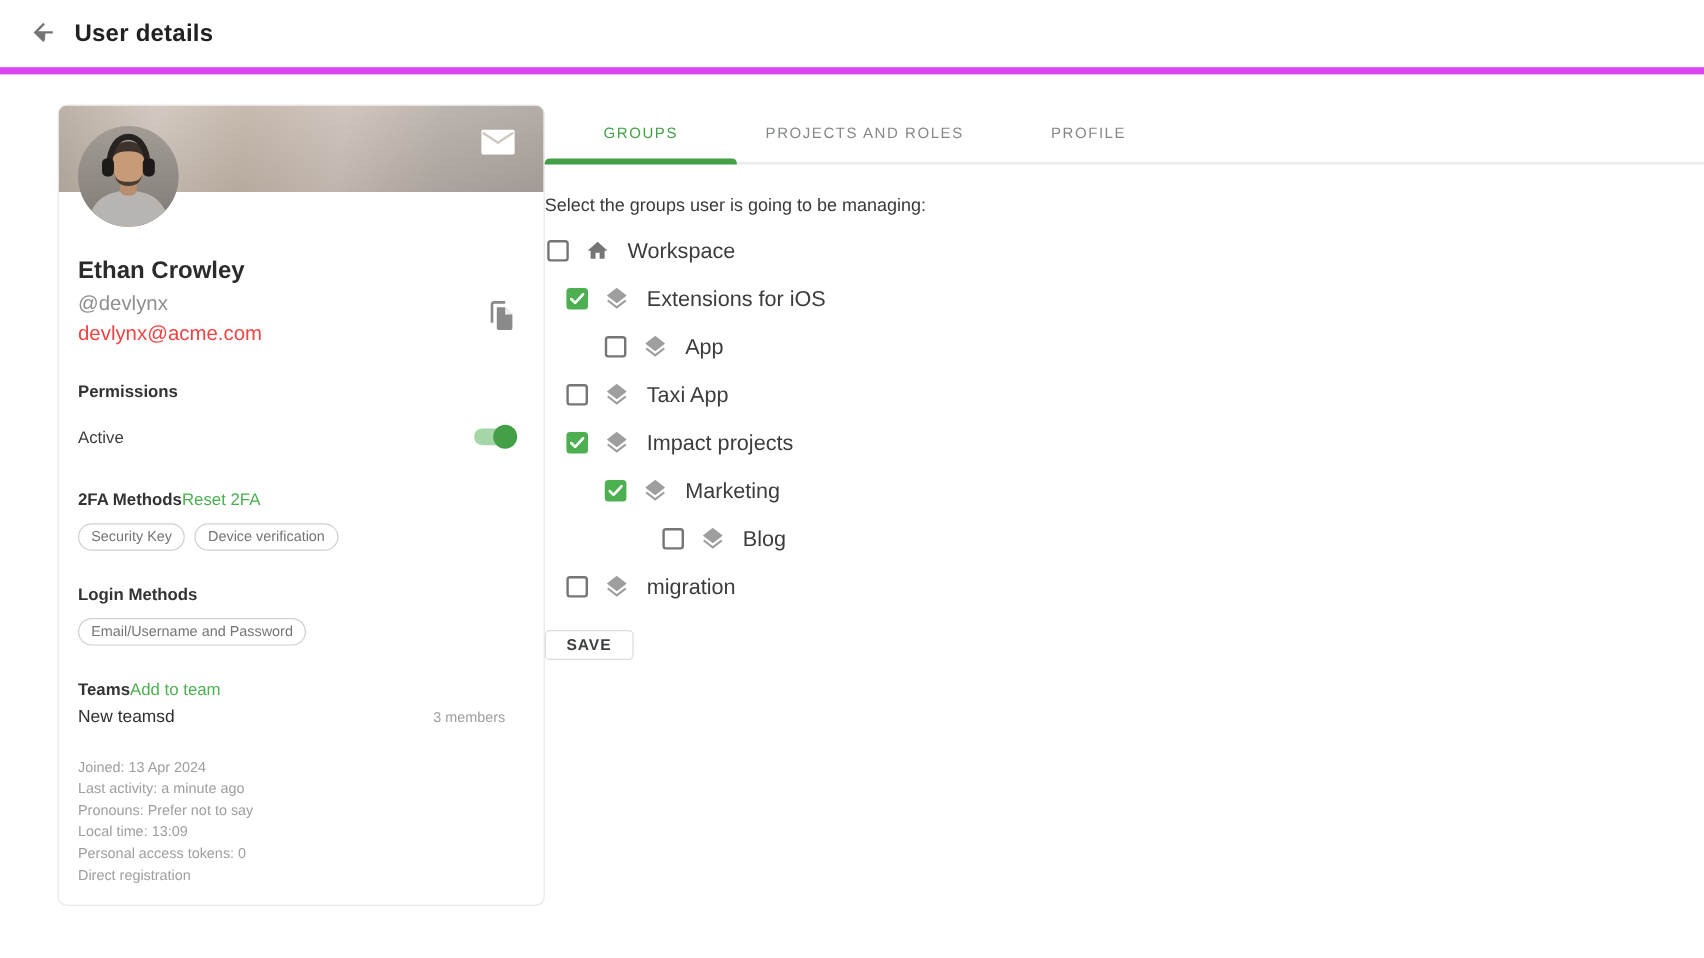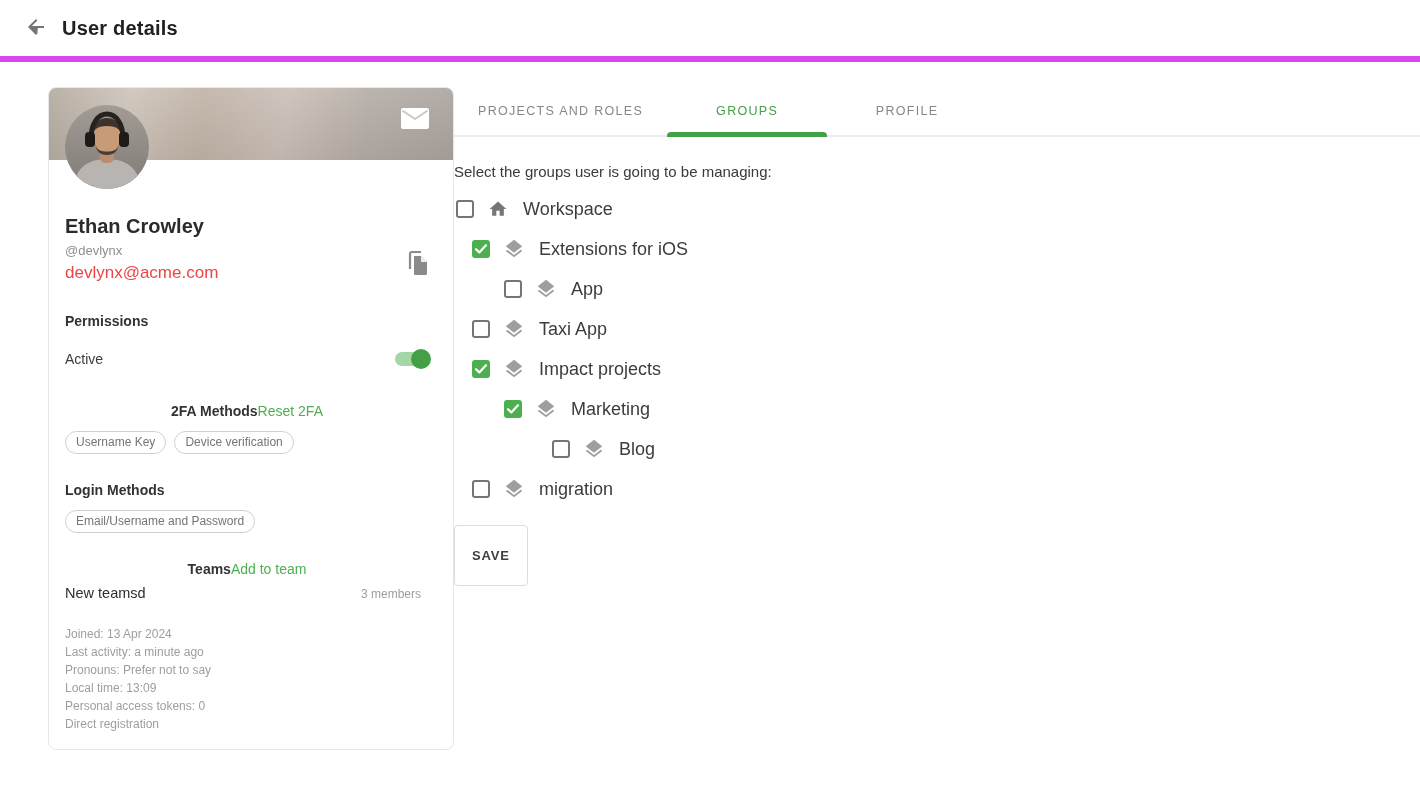--- a/index.html
+++ b/index.html
@@ -34,26 +34,26 @@
   }
   .banner::after { content:""; position:absolute; inset:0; background: linear-gradient(180deg, rgba(255,255,255,.10), rgba(0,0,0,.05)); }
   .mail-btn {
     position: absolute; right: 24px; top: 20px; z-index: 2;
     width: 28px; height: 21px; padding: 0; border: none; background: none; cursor: pointer;
   }
   .avatar { position: absolute; left: 16px; top: 17px; width: 84px; height: 84px; z-index: 2; border-radius: 50%; }
 
   .card-body { padding: 54px 24px 16px 16px; position: relative; }
   .user-name { font-size: 20px; font-weight: 700; color: #2b2b2b; line-height: 24px; }
-  .user-username { font-size: 13px; color: #8f8f8f; margin-top: 5px; }
+  .user-username { font-size: 17px; color: #8f8f8f; margin-top: 5px; }
   .user-email { font-size: 17px; color: #ef4444; margin-top: 5px; text-decoration: none; display: inline-block; }
   .copy-btn { position: absolute; right: 24px; top: 90px; width: 22px; height: 26px; border: none; background: none; padding: 0; cursor: pointer; }
 
   .section-heading { font-size: 14px; font-weight: 700; color: #333; }
-  .heading-row { display: flex; justify-content: center; align-items: baseline; }
+  .heading-row { display: flex; justify-content: flex-start; align-items: baseline; }
   .green-link { font-size: 14px; color: #4caf50; text-decoration: none; cursor: pointer; }
 
   .permissions { margin-top: 30px; }
   .perm-row { display: flex; justify-content: space-between; align-items: center; height: 32px; margin-top: 10px; }
   .perm-row:first-of-type { margin-top: 14px; }
   .perm-label { font-size: 14px; color: #3c3c3c; }
 
   .switch { position: relative; width: 34px; height: 14px; border-radius: 7px; display: inline-block; cursor: pointer; }
   .switch .knob { position: absolute; top: -3px; width: 20px; height: 20px; border-radius: 50%; }
   .switch.on  { background: #a5d6a7; }
@@ -108,21 +108,21 @@
     background: #fff; display: inline-flex; align-items: center; justify-content: center;
     cursor: pointer; flex: 0 0 18px;
   }
   .checkbox svg { visibility: hidden; }
   .checkbox.checked { background: #4caf50; border-color: #4caf50; }
   .checkbox.checked svg { visibility: visible; }
   .tree-icon { margin: 0 14px 0 13px; display: inline-flex; width: 22px; justify-content: center; }
   .tree-label { font-size: 18px; color: #3c3c3c; }
 
   .save-btn {
-    margin-top: 16px; padding: 22px 17px; background: #fff;
+    margin-top: 16px; padding: 4px 17px; background: #fff;
     border: 1px solid #dadce0; border-radius: 4px;
     font-family: "Liberation Sans", sans-serif;
     font-size: 13px; font-weight: 700; letter-spacing: .8px; color: #3c4043; cursor: pointer;
   }
 </style>
 </head>
 <body>
 
 <header class="app-header">
   <button class="back-btn">
@@ -197,21 +197,21 @@
               </span>
   </div>
           </div>
       </div>
 
       <div class="twofa">
         <div class="heading-row">
           <span class="section-heading">2FA Methods</span>
           <a class="green-link">Reset 2FA</a>
         </div>
-        <div class="chips" id="twofa-chips"><span class="chip">Username Key</span><span class="chip">Device verification</span></div>
+        <div class="chips" id="twofa-chips"><span class="chip">Security Key</span><span class="chip">Device verification</span></div>
       </div>
 
       <div class="login">
         <div class="section-heading">Login Methods</div>
         <div class="chips" id="login-chips"><span class="chip">Email/Username and Password</span></div>
       </div>
 
       <div class="teams">
         <div class="heading-row">
           <span class="section-heading">Teams</span>
@@ -231,29 +231,29 @@
           <div class="meta-line">Pronouns: Prefer not to say</div>
           <div class="meta-line">Local time: 13:09</div>
           <div class="meta-line">Personal access tokens: 0</div>
           <div class="meta-line">Direct registration</div>
         </div>
     </div>
   </aside>
 
   <section class="content">
     <div class="tabs" id="tabs">
-        <div class="tab">
-    <span class="tab-label">PROJECTS AND ROLES</span>
-
-  </div>
         <div class="tab active">
     <span class="tab-label">GROUPS</span>
     <span class="tab-underline"></span>
   </div>
         <div class="tab">
+    <span class="tab-label">PROJECTS AND ROLES</span>
+
+  </div>
+        <div class="tab">
     <span class="tab-label">PROFILE</span>
 
   </div>
       </div>
 
     <div class="instruction">Select the groups user is going to be managing:</div>
 
     <div class="tree" id="tree">
         <div class="tree-row lvl0">
     <span class="checkbox">

